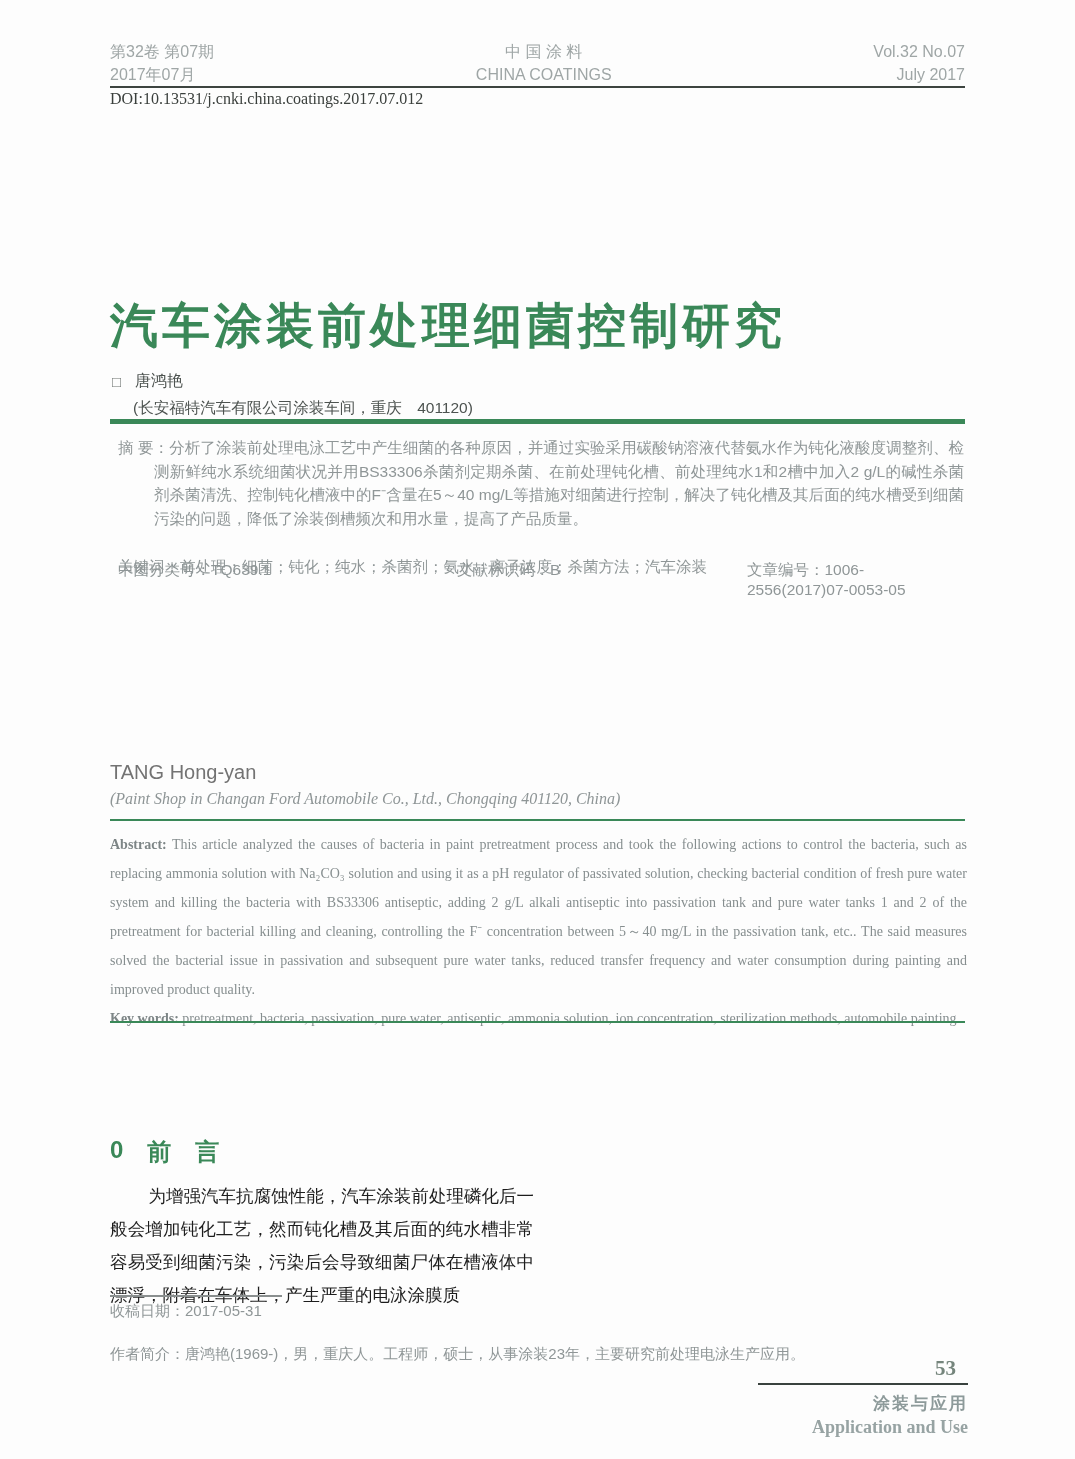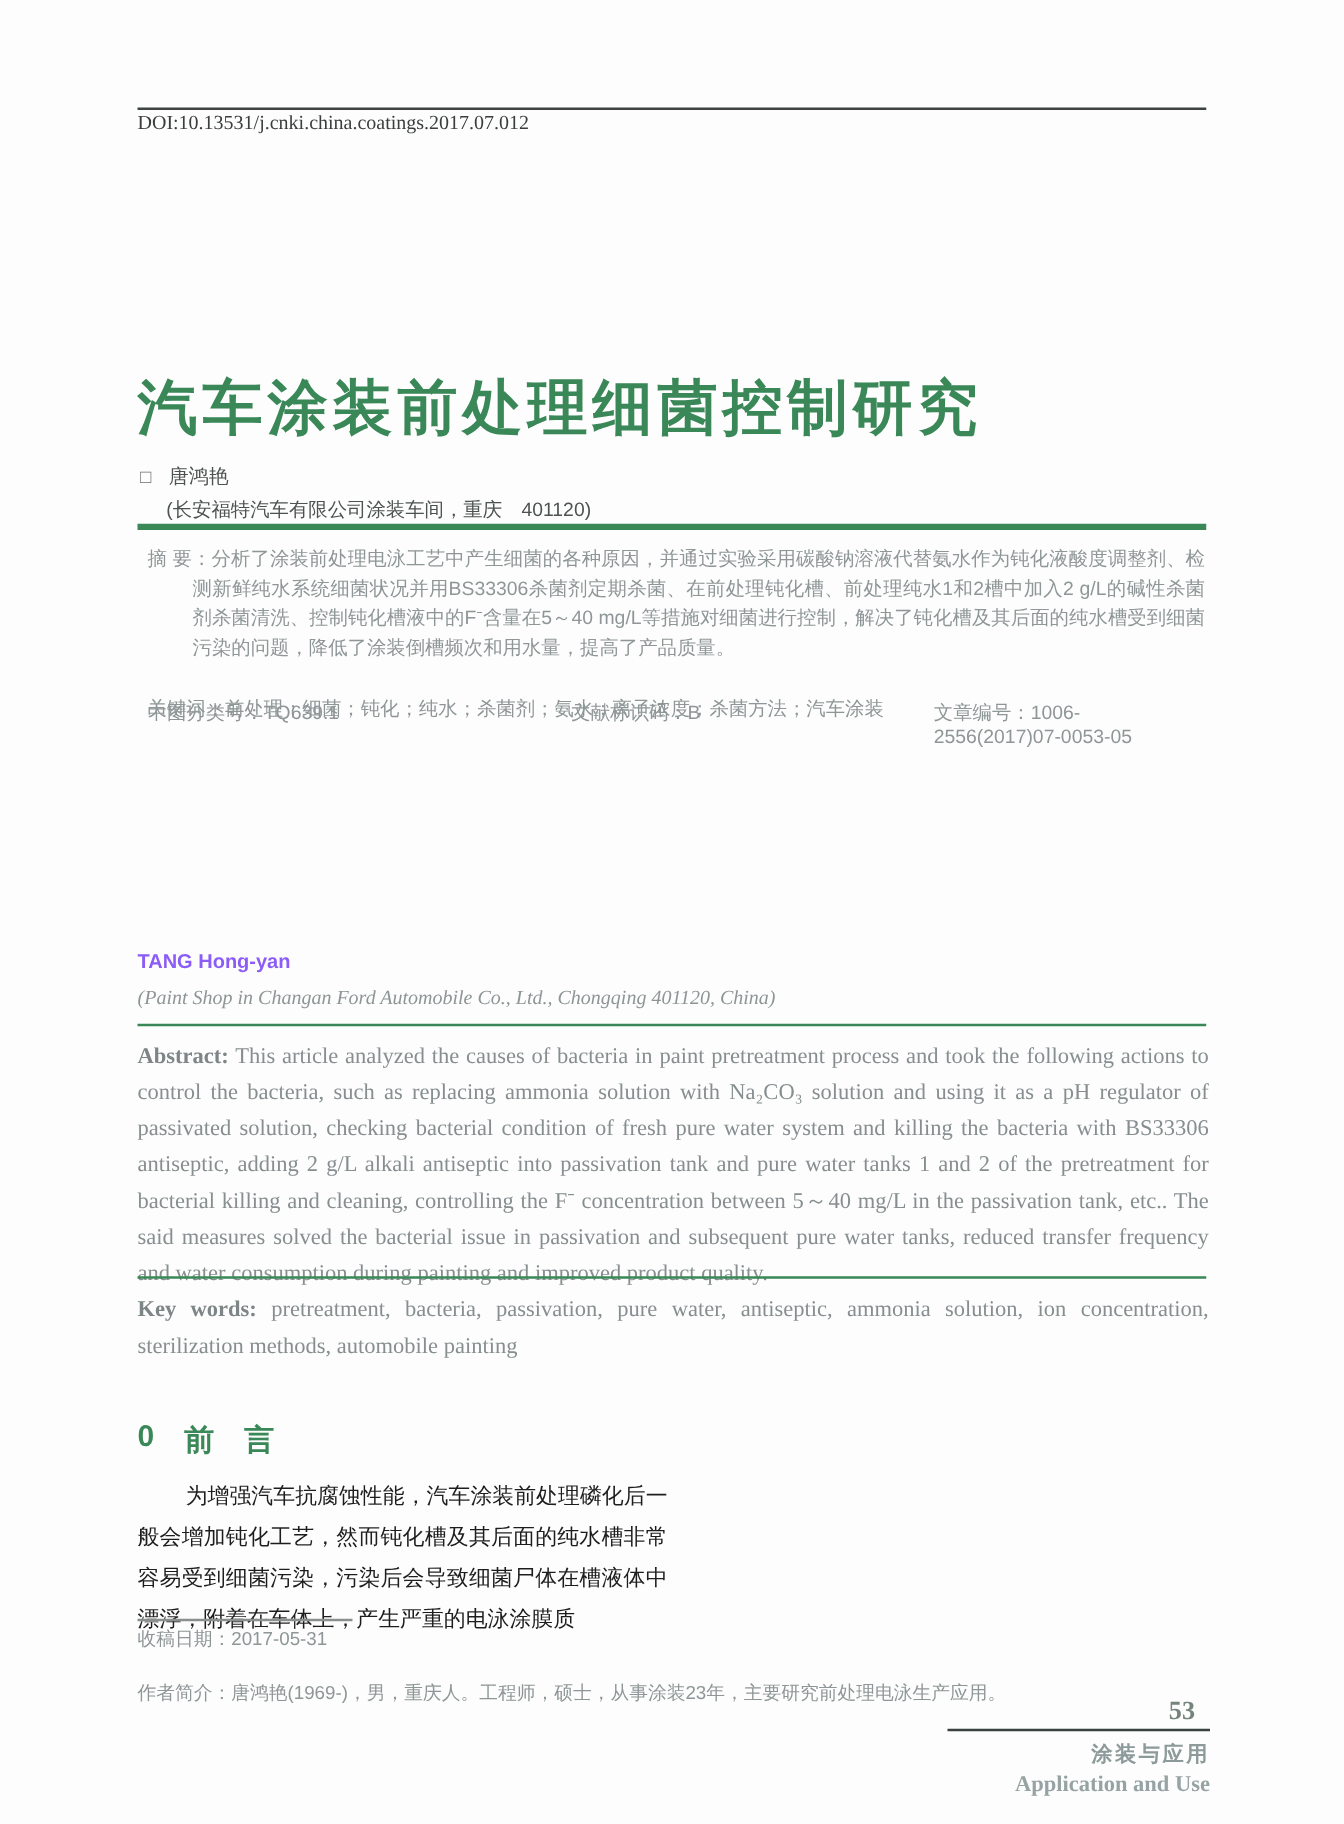--- a/index.html
+++ b/index.html
@@ -23,25 +23,25 @@
   .green-bar { position:absolute; left:110px; top:419px; width:855px; height:5px; background:var(--accent); }
 
   
   .abstract-zh { position:absolute; left:118px; top:436px; width:846px; font-size:15.5px; line-height:23.5px; color:#8f9697; text-align:justify; padding-left:36px; text-indent:-36px; }
   .keywords-zh { position:absolute; left:118px; top:533px; width:846px; font-size:15.5px; color:#8f9697;margin-top:24px; }
   .meta-row { position:absolute; left:118px; top:560px; width:846px; font-size:15.5px; color:#8f9697; display:flex;gap:24px; }
   .meta-item-1 { width:315px; } .meta-item-2 { width:230px; } .meta-item-3 { flex:1;margin-left:36px; }
 
   
   .title-en { position:absolute; left:110px; top:708px; width:862px; font-size:28px; font-weight:bold; color:var(--accent); white-space:nowrap; }
-  .author-en { position:absolute; left:110px; top:761px; font-size:16px; color:#8b5cf6;font-weight:bold; }
+  .author-en { position:absolute; left:110px; top:761px; font-size:20px; color:#737373; }
   .affil-en { position:absolute; left:110px; top:790px; font-size:16px; font-style:italic; font-family:"Liberation Serif", serif; color:#8e9596; }
   .hr-green { position:absolute; left:110px; width:855px; height:2px; background:var(--accent); }
   .hr-top { top:819px; } .hr-bottom { top:1021px; }
-  .abstract-en { position:absolute; left:110px; top:830px; width:857px; font-family:"Liberation Serif", serif; font-size:18px; line-height:29px; color:#868e8f; text-align:justify; }
+  .abstract-en { position:absolute; left:110px; top:830px; width:857px; font-family:"Liberation Serif", serif; font-size:14px; line-height:29px; color:#868e8f; text-align:justify; }
   .abstract-en .lbl { font-weight:bold; color:#7d8586; }
 
   
   .body-col-left { position:absolute; left:110px; top:1136px; width:424px; }
   .body-col-right { position:absolute; left:545px; top:1133px; width:421px; }
   .section-heading { display:flex; gap:24px; color:var(--accent); font-size:24px; font-weight:bold; }
   .body-para { font-family:"Liberation Serif", serif; font-size:17.5px; line-height:33px; color:#1d1d1d; text-align:justify; }
   .body-col-left .body-para { margin-top:12px; text-indent:2.2em; }
   sup.cite { font-size:11px; }
 
@@ -55,20 +55,34 @@
   .page-num { font-family:"Liberation Serif", serif; font-size:21px; font-weight:bold; color:#75857c; padding-right:12px; }
   .footer-rule { height:2px; background:#39423e; margin-top:2px; }
   .footer-zh { font-size:17px; font-weight:bold; color:#8d9a9a; margin-top:7px; letter-spacing:2px; }
   .footer-en { font-family:"Liberation Serif", serif; font-size:18px; font-weight:bold; color:#97a3a3; margin-top:2px; }
 </style>
 </head>
 <body>
 
 <div class="page">
 
+  <div class="journal-header">
+    <div class="jh-left">
+      <div>第32卷 第07期</div>
+      <div>2017年07月</div>
+    </div>
+    <div class="jh-center">
+      <div>中 国 涂 料</div>
+      <div>CHINA COATINGS</div>
+    </div>
+    <div class="jh-right">
+      <div>Vol.32 No.07</div>
+      <div>July 2017</div>
+    </div>
+  </div>
   <div class="header-rule"></div>
   <div class="doi-line">DOI:10.13531/j.cnki.china.coatings.2017.07.012</div>
 
   <h1 class="title-zh">汽车涂装前处理细菌控制研究</h1>
   <div class="author-row">
     <span class="author-marker">□</span>
     <span>唐鸿艳</span>
   </div>
   <div class="affil-zh">(长安福特汽车有限公司涂装车间，重庆　401120)</div>
   <div class="green-bar"></div>

